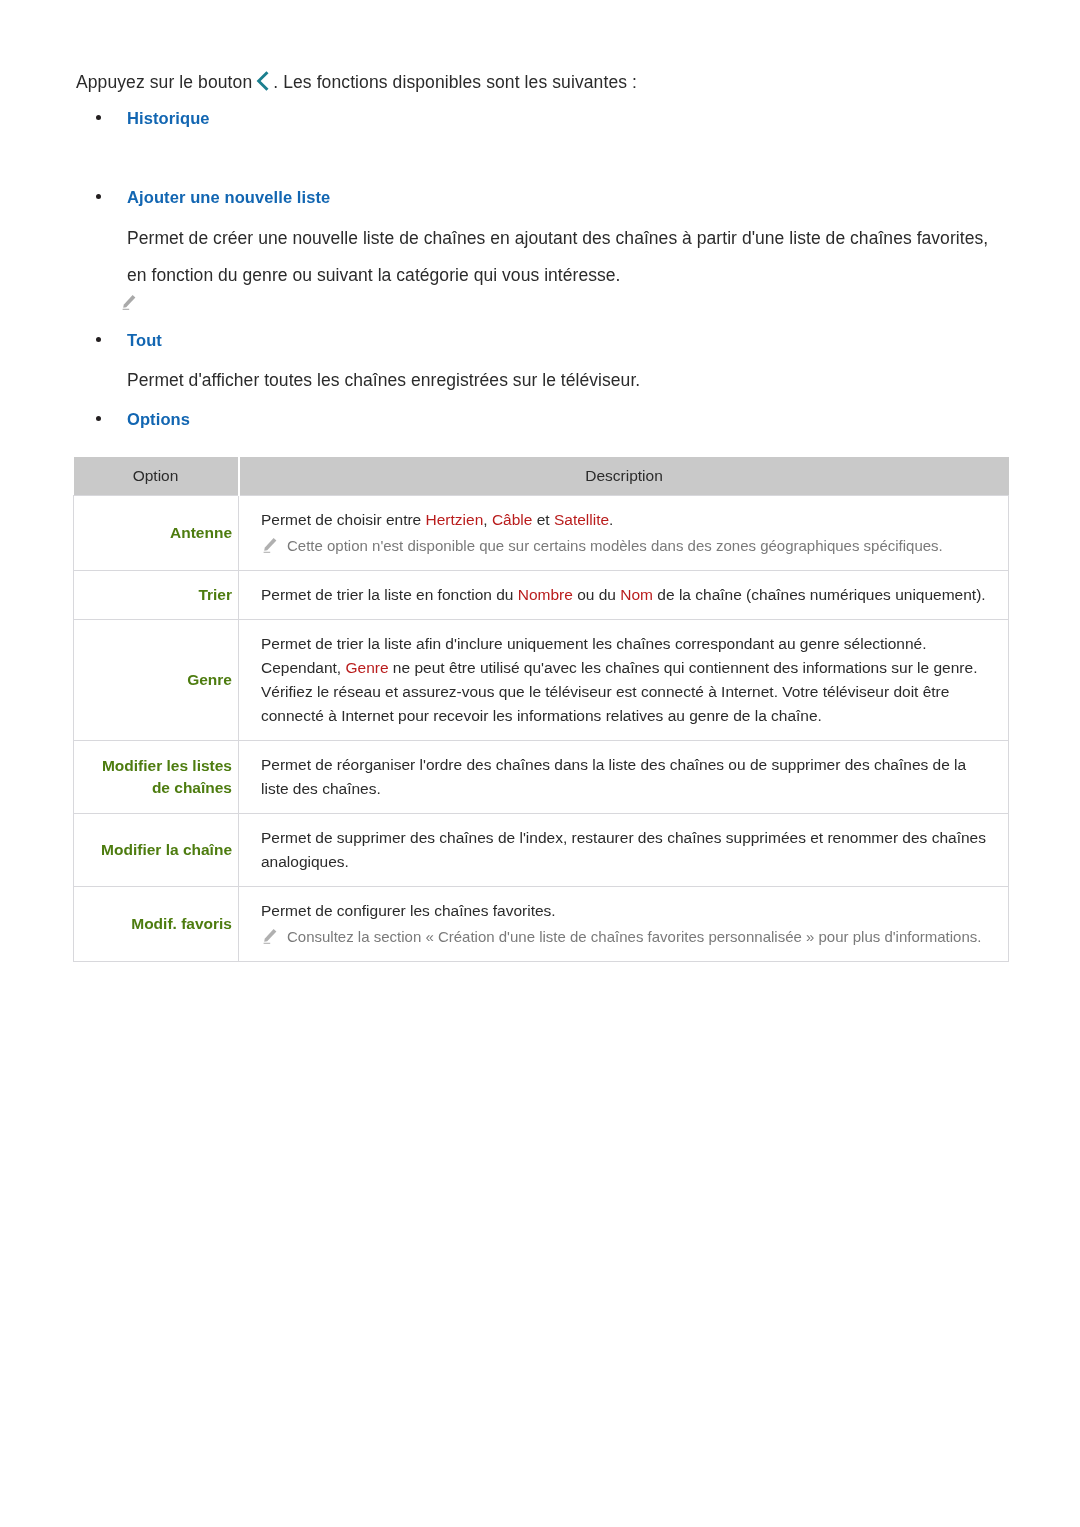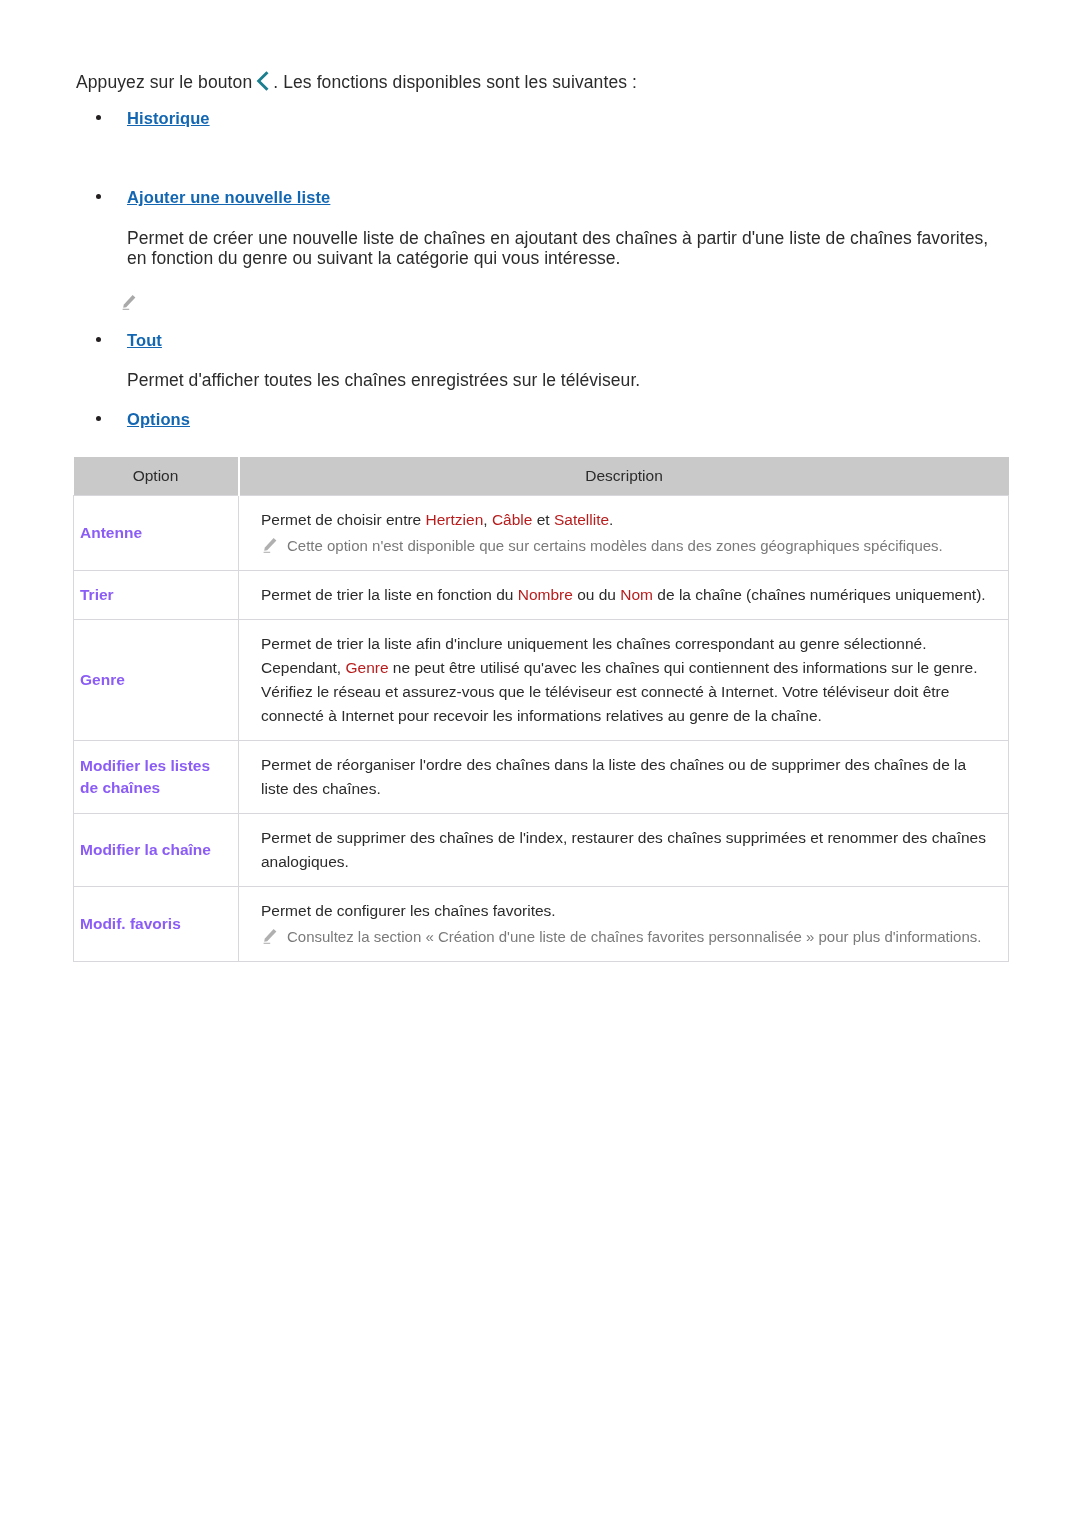--- a/index.html
+++ b/index.html
@@ -44,21 +44,20 @@
 
   
   .bullet-head {
     position: absolute;
     left: 96px;
     font-size: 16.5px;
     font-weight: bold;
     color: #1266b2;
     letter-spacing: 0.1px;
     white-space: nowrap;
-    text-decoration: underline;
   }
   .bullet-head .dot {
     display: inline-block;
     width: 5px;
     height: 5px;
     border-radius: 50%;
     background: #231f20;
     vertical-align: 4px;
     margin-right: 26px;
   }
@@ -118,22 +117,22 @@
   .opt-table thead th.th-opt {
     border-right: 2px solid #ffffff;
   }
 
   .opt-table tbody td {
     border: 1px solid #d8d8dc;
     vertical-align: middle;
     padding: 12px 0;
   }
   .opt-table tbody td.opt-cell {
-    text-align: left;
-    color: #8b5cf6;
+    text-align: right;
+    color: #4d7c0f;
     font-weight: bold;
     font-size: 15.5px;
     line-height: 22px;
     padding-left: 6px;
     padding-right: 6px;
   }
   .opt-table tbody td.desc-cell {
     padding-left: 22px;
     padding-right: 18px;
     color: #2b2b2b;
@@ -168,21 +167,21 @@
   </div>
 
   <div class="bullet-head" style="top:109px">
     <span class="dot"></span><span>Historique</span>
   </div>
 
   <div class="bullet-head" style="top:188px">
     <span class="dot"></span><span>Ajouter une nouvelle liste</span>
   </div>
   <div class="body-par" style="top:223px; width:885px;">Permet de créer une nouvelle liste de chaînes en ajoutant des chaînes à partir d'une liste de chaînes favorites,</div>
-  <div class="body-par" style="top:243px; width:885px;">en fonction du genre ou suivant la catégorie qui vous intéresse.</div>
+  <div class="body-par" style="top:260px; width:885px;">en fonction du genre ou suivant la catégorie qui vous intéresse.</div>
 
   <div class="note" style="top:291px; width:870px;">
     <span class="pencil-icon"><svg viewBox="0 0 17 17" width="17" height="17">
           <path d="M12.6 0.9 L15.4 3.5 L6.2 13.3 L3.2 13.8 L3.7 10.7 Z" fill="#a9a9a9"></path>
           <path d="M2.6 15.3 L9.2 15.3" stroke="#a9a9a9" stroke-width="1.1" fill="none"></path>
         </svg></span>
   </div>
 
   <div class="bullet-head" style="top:331px">
     <span class="dot"></span><span>Tout</span>

